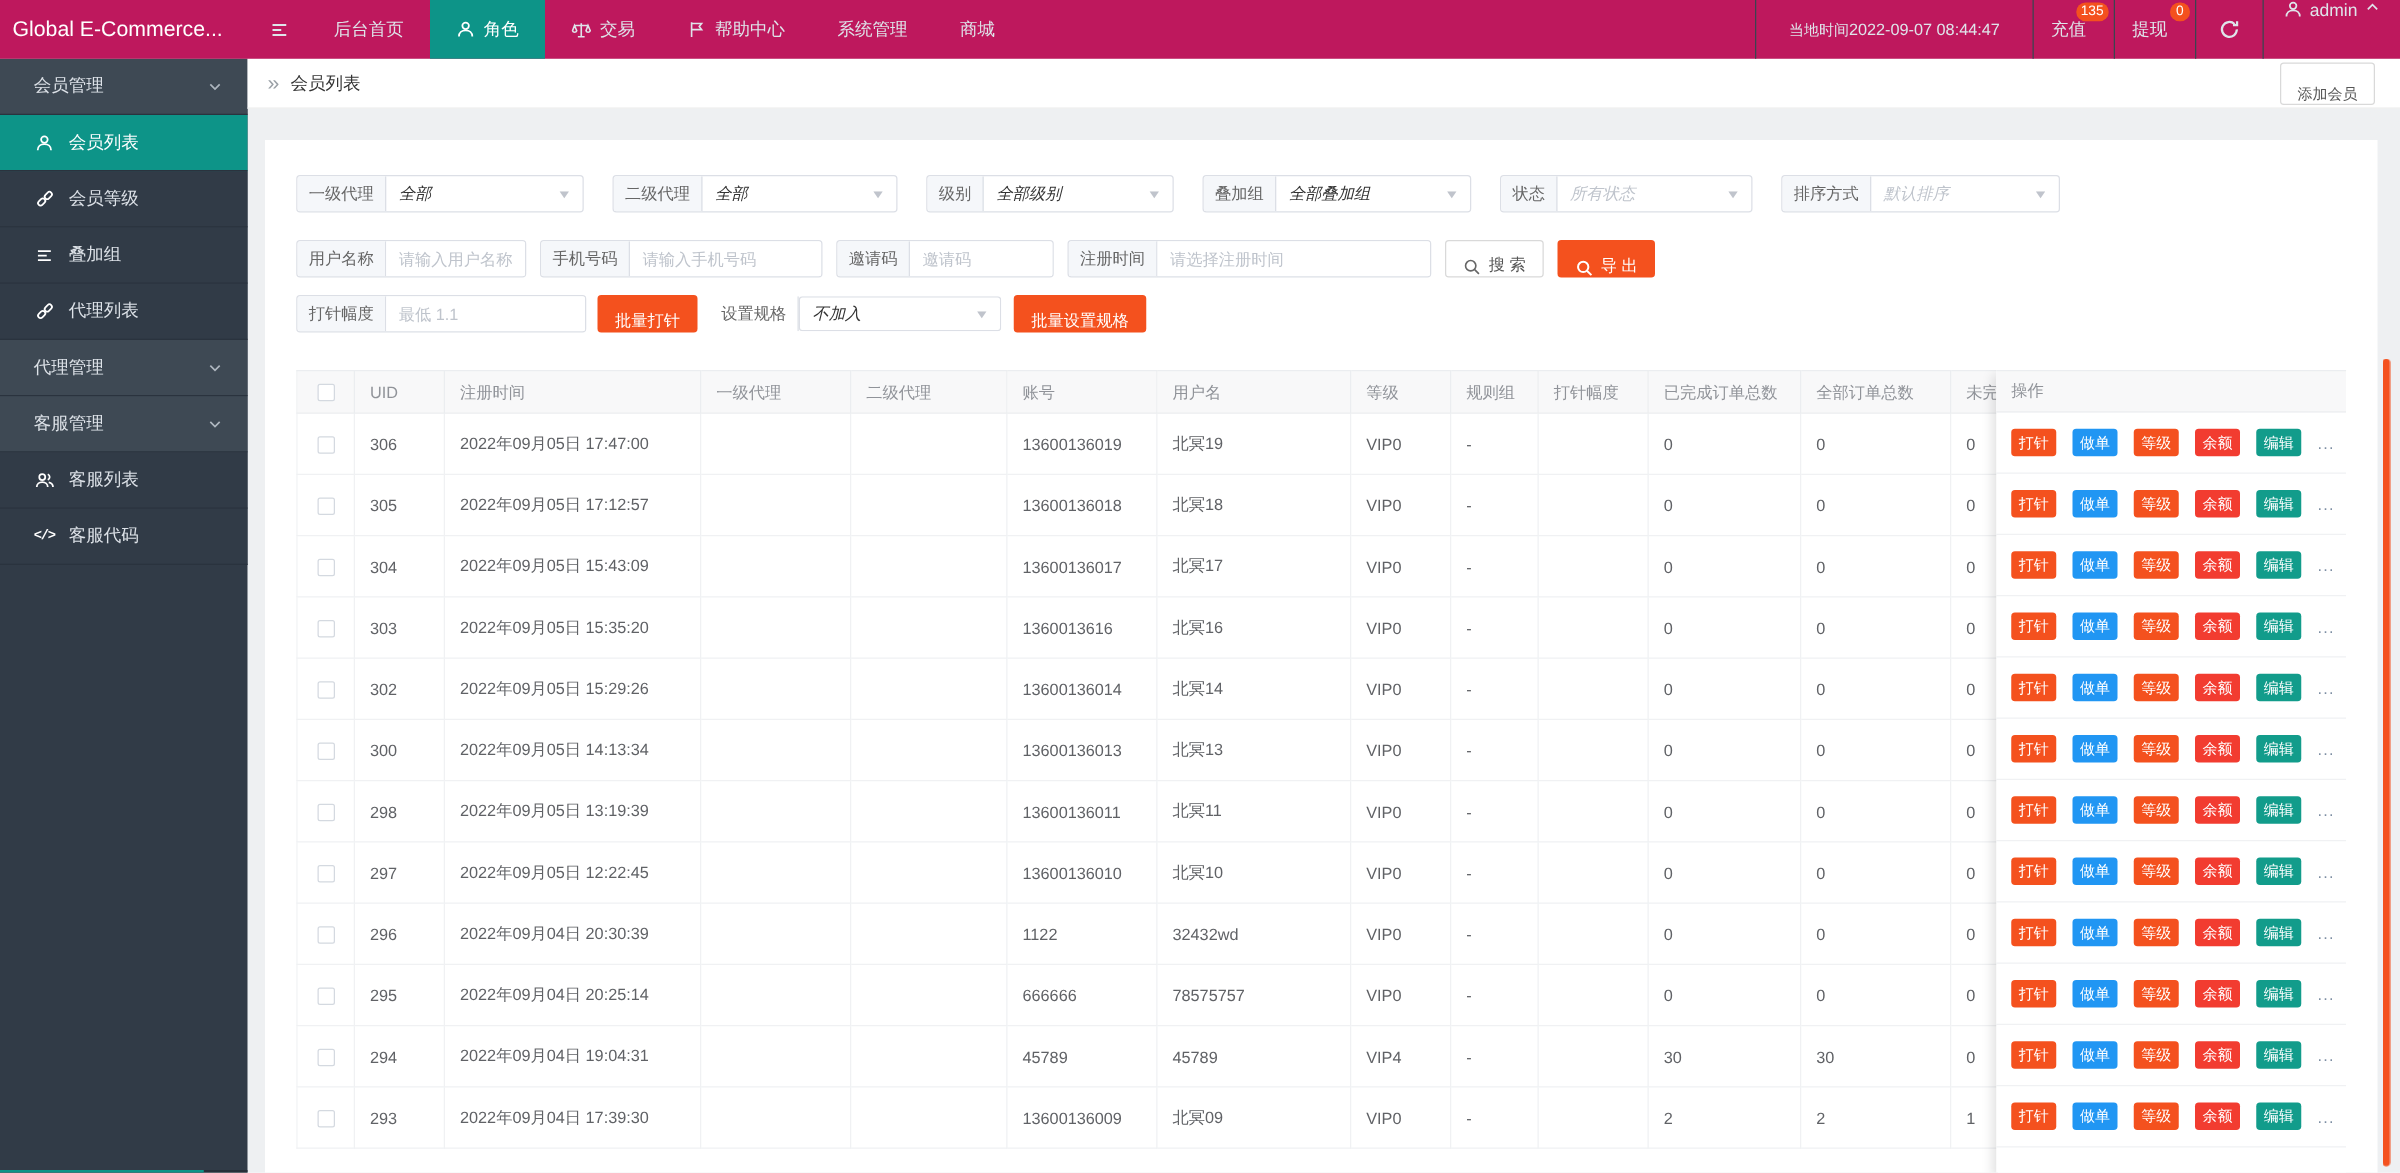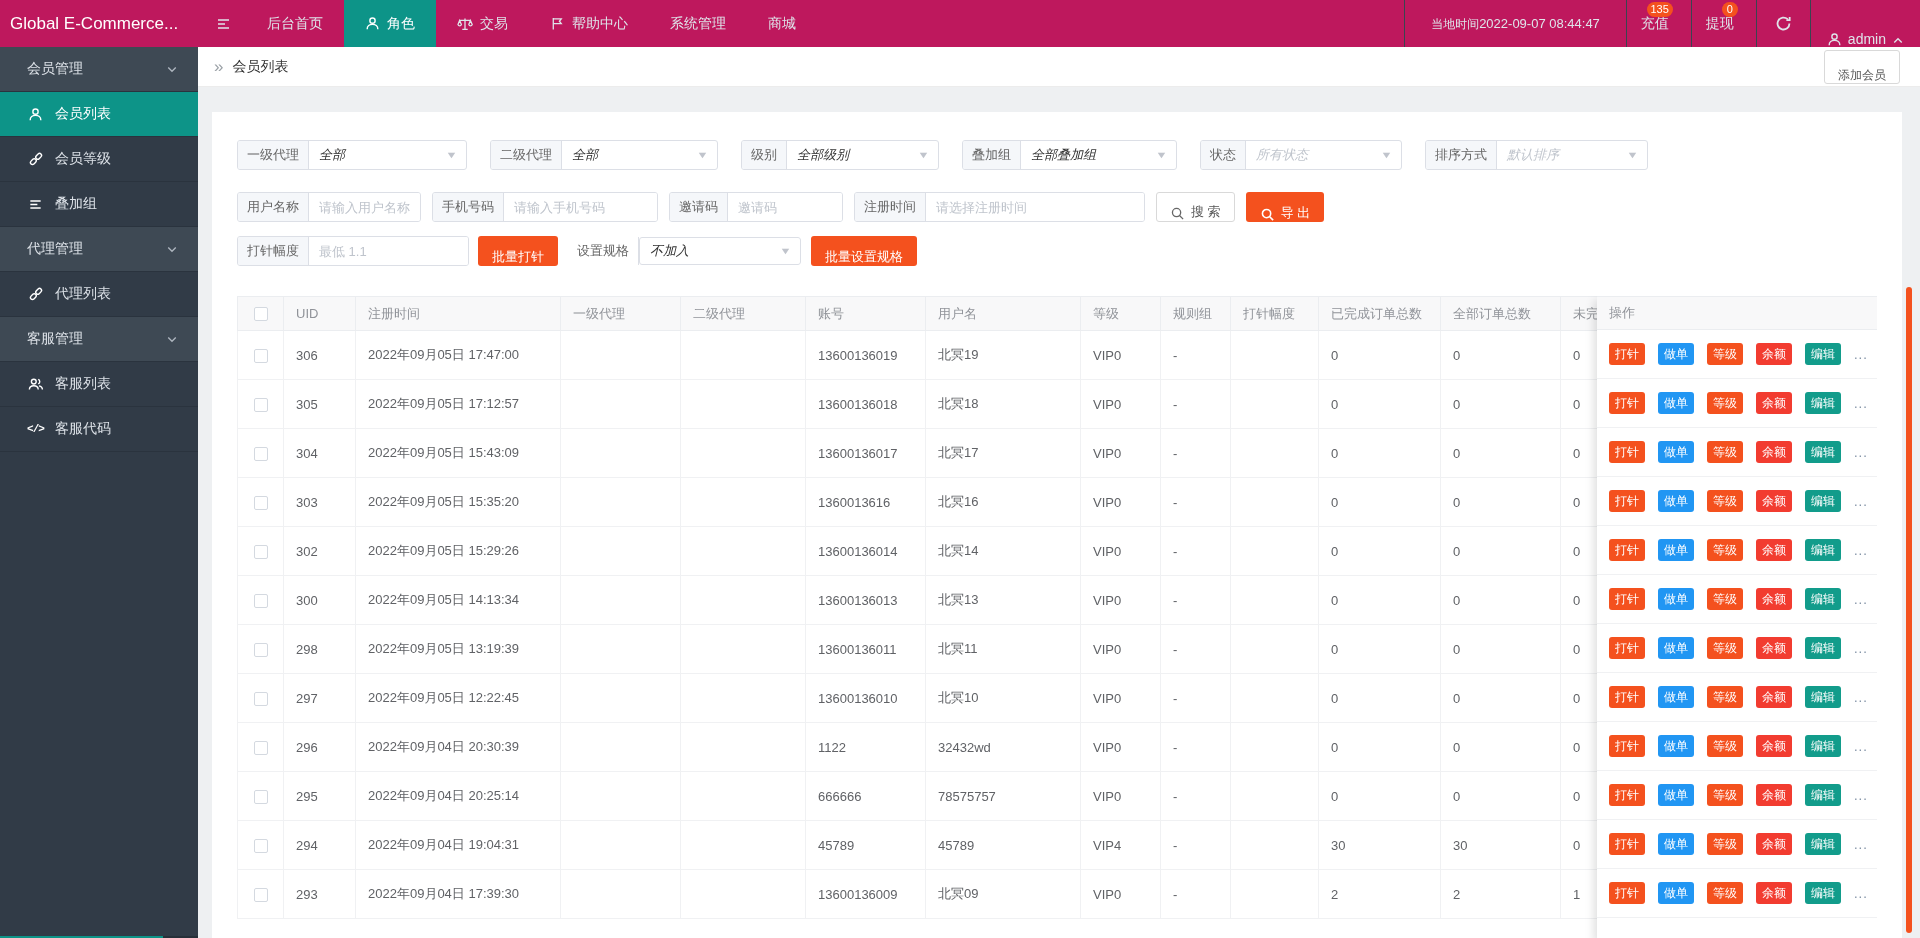--- a/index.html
+++ b/index.html
@@ -12,23 +12,23 @@
   .burger { width:46px; display:flex; align-items:center; justify-content:center; cursor:pointer;}
   .nav { display:flex; align-items:stretch; }
   .nav-item { display:flex; align-items:center; gap:7px; padding:0 21px; cursor:pointer; white-space:nowrap;}
   .nav-item.active { background:#0d9488; color:#fff; }
   .tb-right { margin-left:auto; display:flex; align-items:stretch; }
   .tb-sep { width:1px; background:#3a4450; }
   .time-block { display:flex; flex-direction:row; justify-content:center; align-items:center; padding:0 26px; line-height:1.5;}
   .time-block .t1 { font-size:12px; }
   .time-block .t2 { font-size:13px; }
   .tb-item { position:relative; display:flex; align-items:center; padding:0 22px 0 14px; cursor:pointer;}
-  .badge { position:absolute; top:2px; right:18px; background:#f4511e; color:#fff; font-size:11px; line-height:15px; min-width:16px; text-align:center; padding:0 4px; border-radius:9px;}
+  .badge { position:absolute; top:2px; right:4px; background:#f4511e; color:#fff; font-size:11px; line-height:15px; min-width:16px; text-align:center; padding:0 4px; border-radius:9px;}
   .tb-icon-btn { display:flex; align-items:center; padding:0 18px; cursor:pointer;}
-  .tb-user { display:flex; align-items:flex-end; gap:6px; padding:0 16px; cursor:pointer;}
+  .tb-user { display:flex; align-items:flex-start; gap:6px; padding:0 16px; cursor:pointer;}
   svg.ic { display:block; }
 
   
   .layout { display:flex; height:898px; }
 
   
   .sidebar { flex:0 0 198px; background:#313b47; color:#dde2e8; font-size:14px; position:relative; }
   .sb-row { height:45px; display:flex; align-items:center; padding-left:27px; cursor:pointer; border-bottom:1px solid #2a333e; white-space:nowrap;}
   .sb-group { background:#3e4954; }
   .sb-group .chev { margin-left:auto; margin-right:20px; color:#aeb6bf;}
@@ -186,36 +186,36 @@
       <span>会员等级</span>
     </div>
     <div class="sb-row sb-item">
       <span class="mi">
           <svg class="ic" width="15" height="15" viewBox="0 0 16 16" fill="none" stroke="#fff" stroke-width="1.6">
             <path d="M2.5 4.2h11M2.5 8h7.5M2.5 11.8h11"></path>
           </svg>
         </span>
       <span>叠加组</span>
     </div>
-    <div class="sb-row sb-group">
-      <span>代理管理</span>
-      <svg class="ic chev" width="12" height="12" viewBox="0 0 16 16" fill="none" stroke="#aeb6bf" stroke-width="1.8">
-          <path d="M3 6l5 5 5-5"></path>
-        </svg>
-    </div>
     <div class="sb-row sb-item">
       <span class="mi">
           <svg class="ic" width="16" height="16" viewBox="0 0 16 16" fill="none" stroke="#fff" stroke-width="1.4">
             <g transform="rotate(-45 8 8)">
               <rect x="1" y="6" width="6.5" height="4" rx="2"></rect>
               <rect x="8.5" y="6" width="6.5" height="4" rx="2"></rect>
             </g>
           </svg>
         </span>
       <span>代理列表</span>
+    </div>
+    <div class="sb-row sb-group">
+      <span>代理管理</span>
+      <svg class="ic chev" width="12" height="12" viewBox="0 0 16 16" fill="none" stroke="#aeb6bf" stroke-width="1.8">
+          <path d="M3 6l5 5 5-5"></path>
+        </svg>
     </div>
     <div class="sb-row sb-group">
       <span>客服管理</span>
       <svg class="ic chev" width="12" height="12" viewBox="0 0 16 16" fill="none" stroke="#aeb6bf" stroke-width="1.8">
           <path d="M3 6l5 5 5-5"></path>
         </svg>
     </div>
     <div class="sb-row sb-item">
       <span class="mi">
           <svg class="ic" width="16" height="16" viewBox="0 0 16 16" fill="none" stroke="#fff" stroke-width="1.4">

